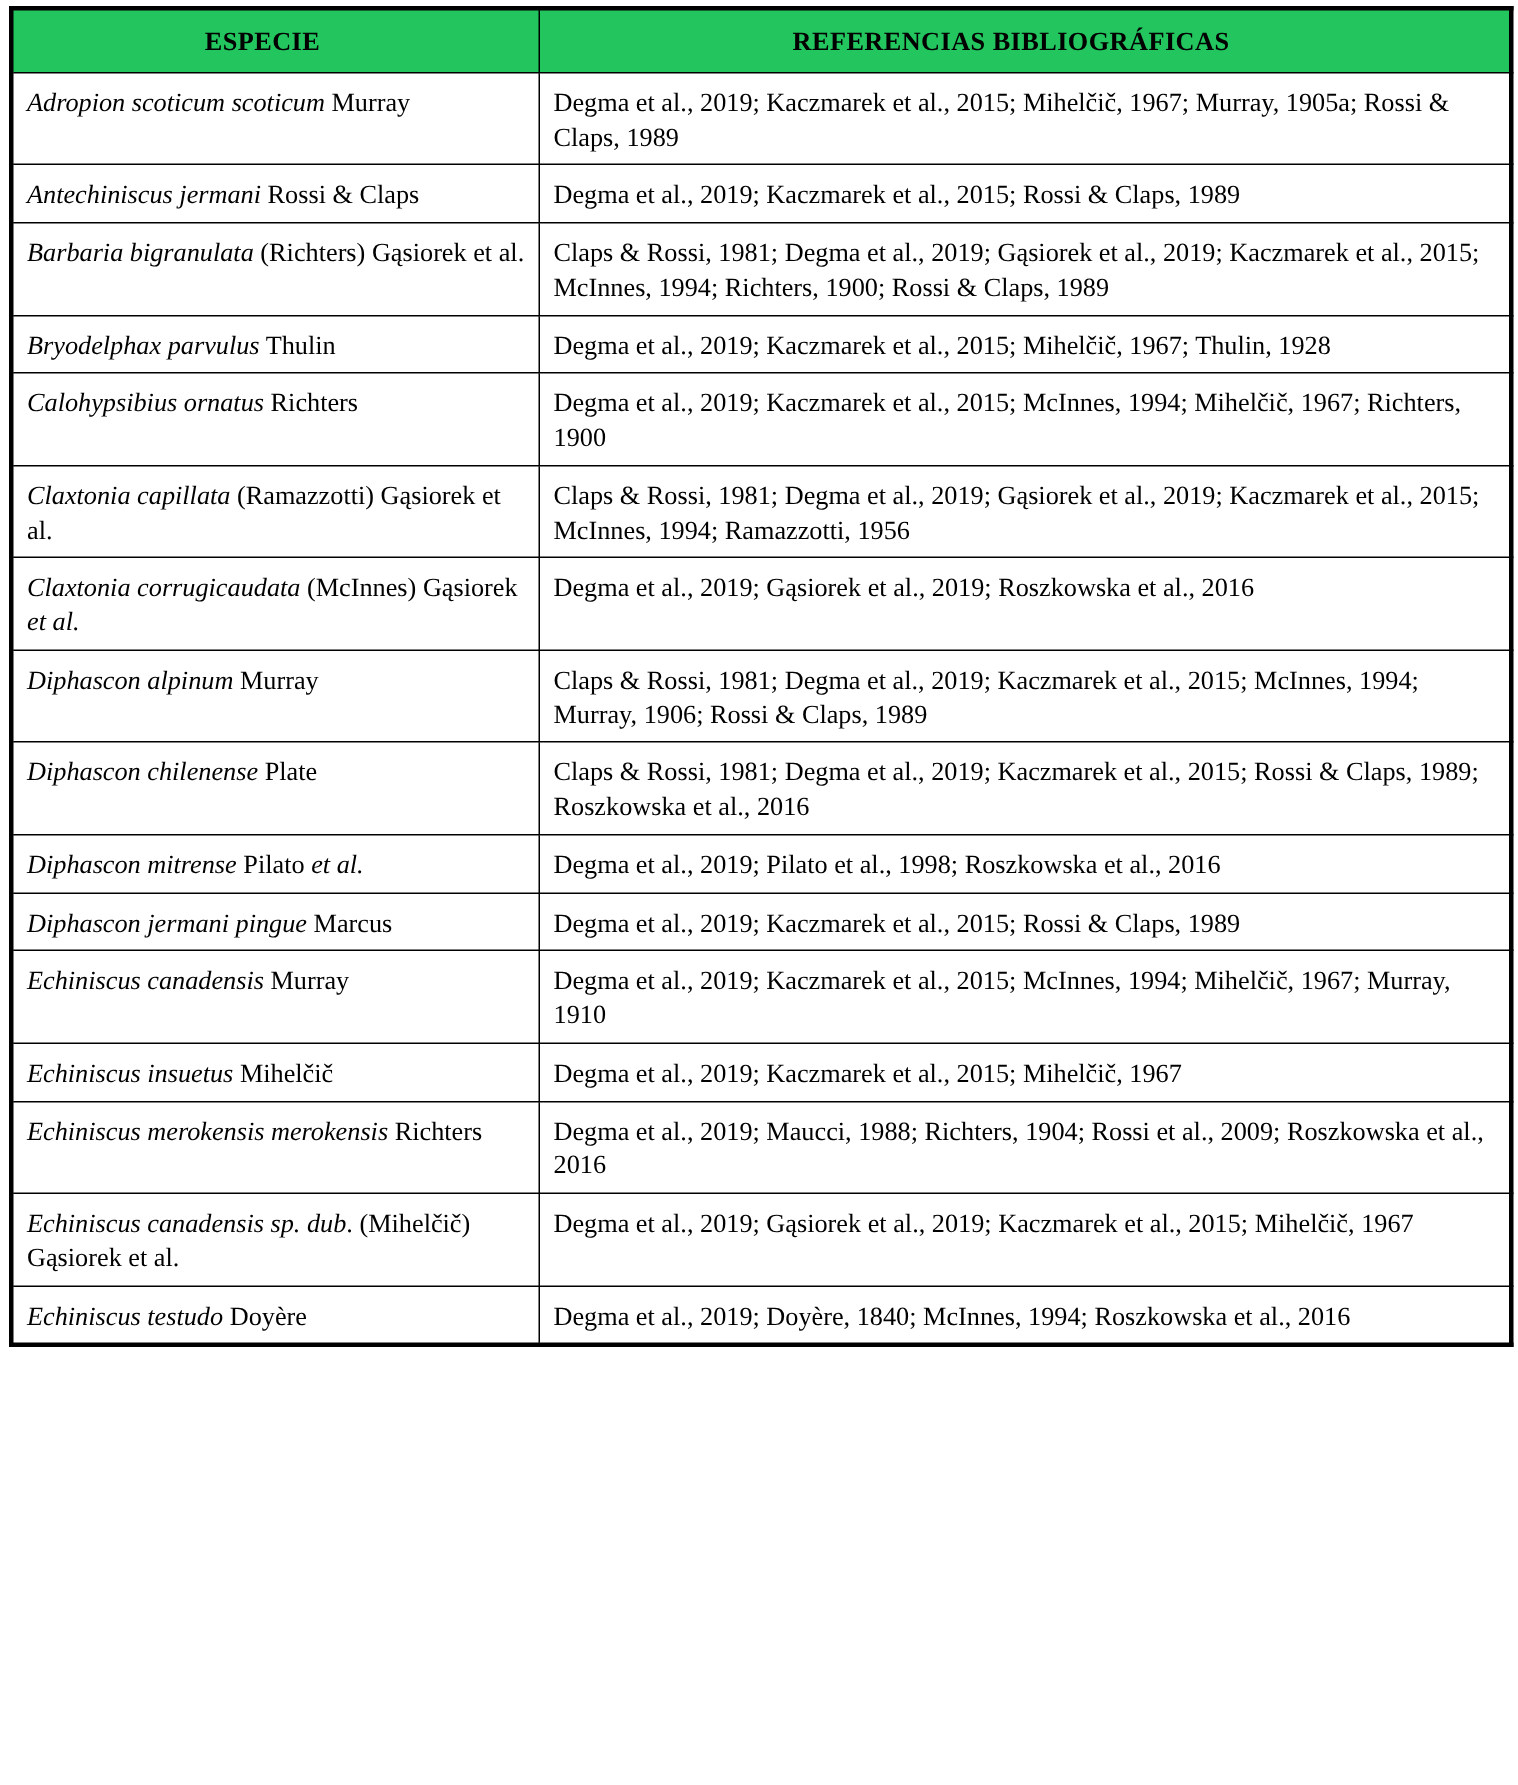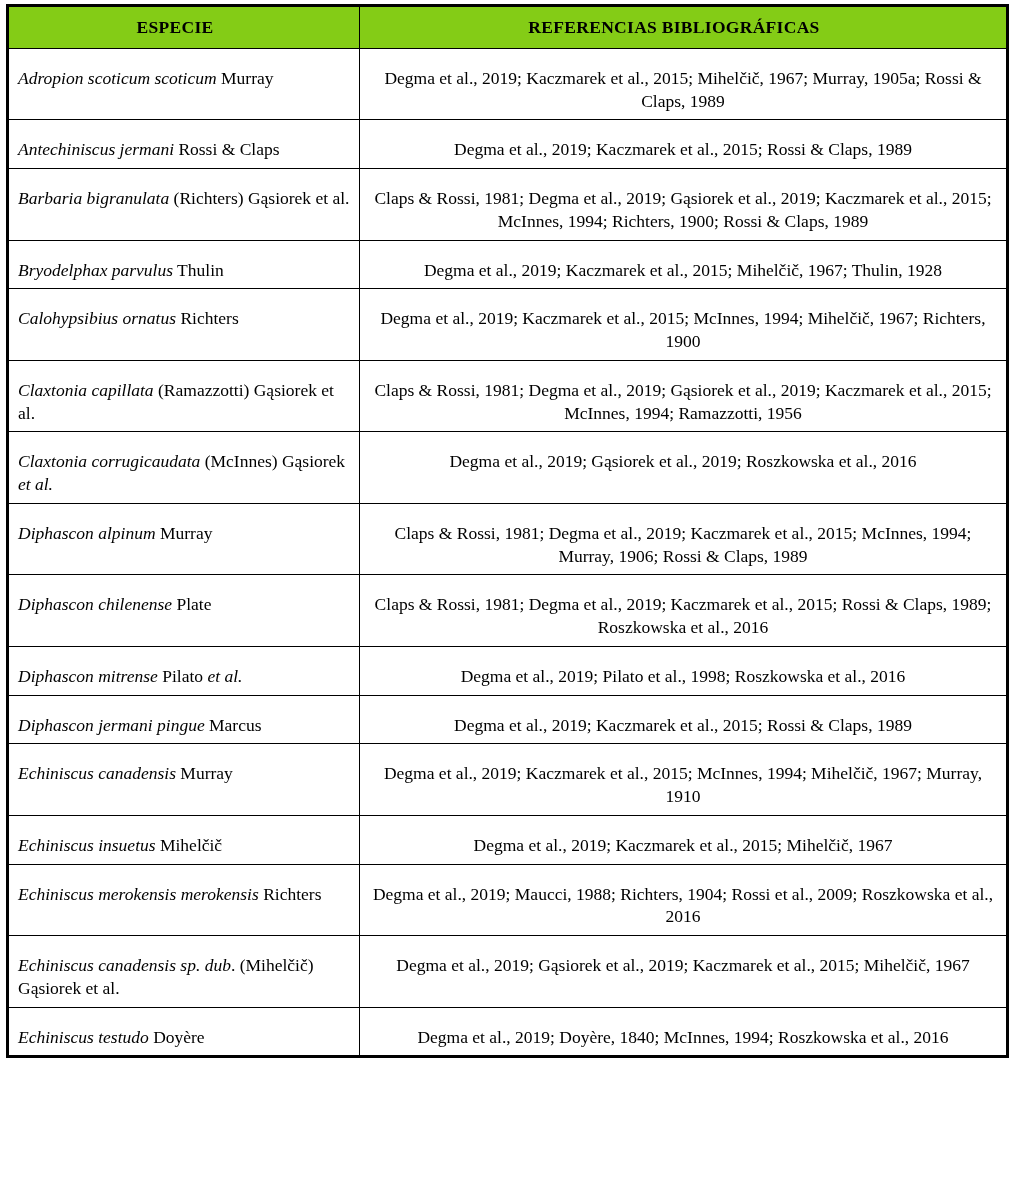--- a/index.html
+++ b/index.html
@@ -26,26 +26,26 @@
     width: 1000px;
     border: 3px solid #000000;
   }
   table.species-table col.col-species { width: 352px; }
   table.species-table col.col-refs { width: 648px; }
 
   table.species-table th,
   table.species-table td {
     border: 1.5px solid #000000;
     vertical-align: top;
-    padding: 18px 9px 7px 9px;
+    padding: 8px 9px 7px 9px;
     font-size: 17.5px;
     line-height: 1.30;
   }
   table.species-table thead th {
-    background: #84cc16;
+    background: #22c55e;
     text-align: center;
     font-weight: bold;
     font-size: 17.5px;
     letter-spacing: 0.3px;
     padding: 9px 24px 9px 6px;
     vertical-align: middle;
   }
   td.species-cell {
     font-style: normal;
   }
@@ -53,21 +53,20 @@
     font-style: italic;
   }
   td.species-cell .auth {
     font-style: normal;
   }
   td.species-cell .auth-it {
     font-style: italic;
   }
   td.refs-cell {
     font-style: normal;
-    text-align: center;
   }
   
   tbody tr td { height: auto; }
 </style>
 </head>
 <body>
 
 <div class="page">
   <table class="species-table">
     <colgroup>

